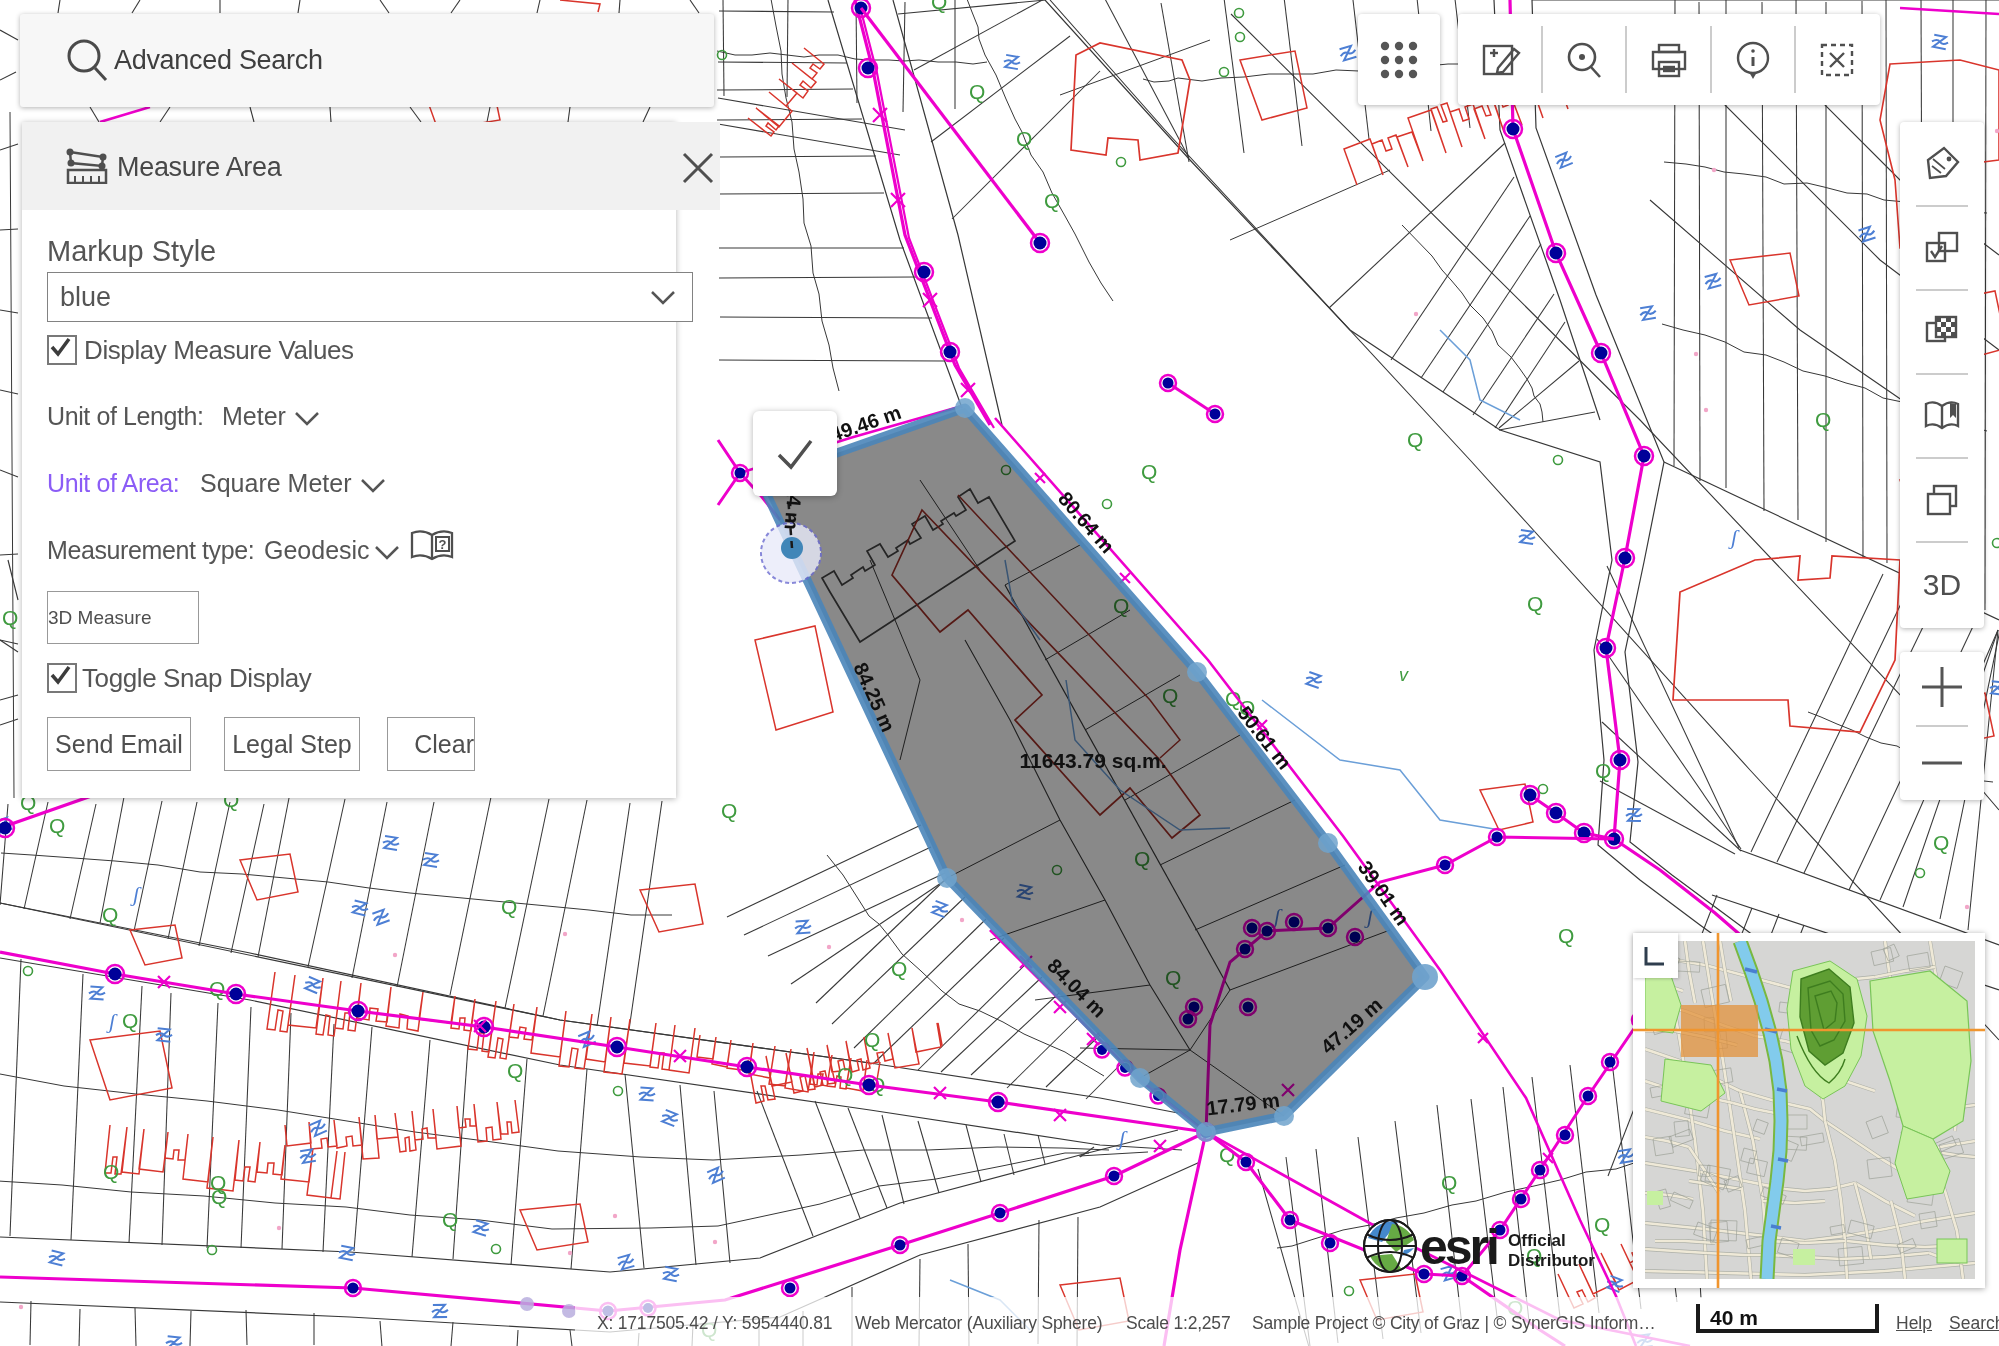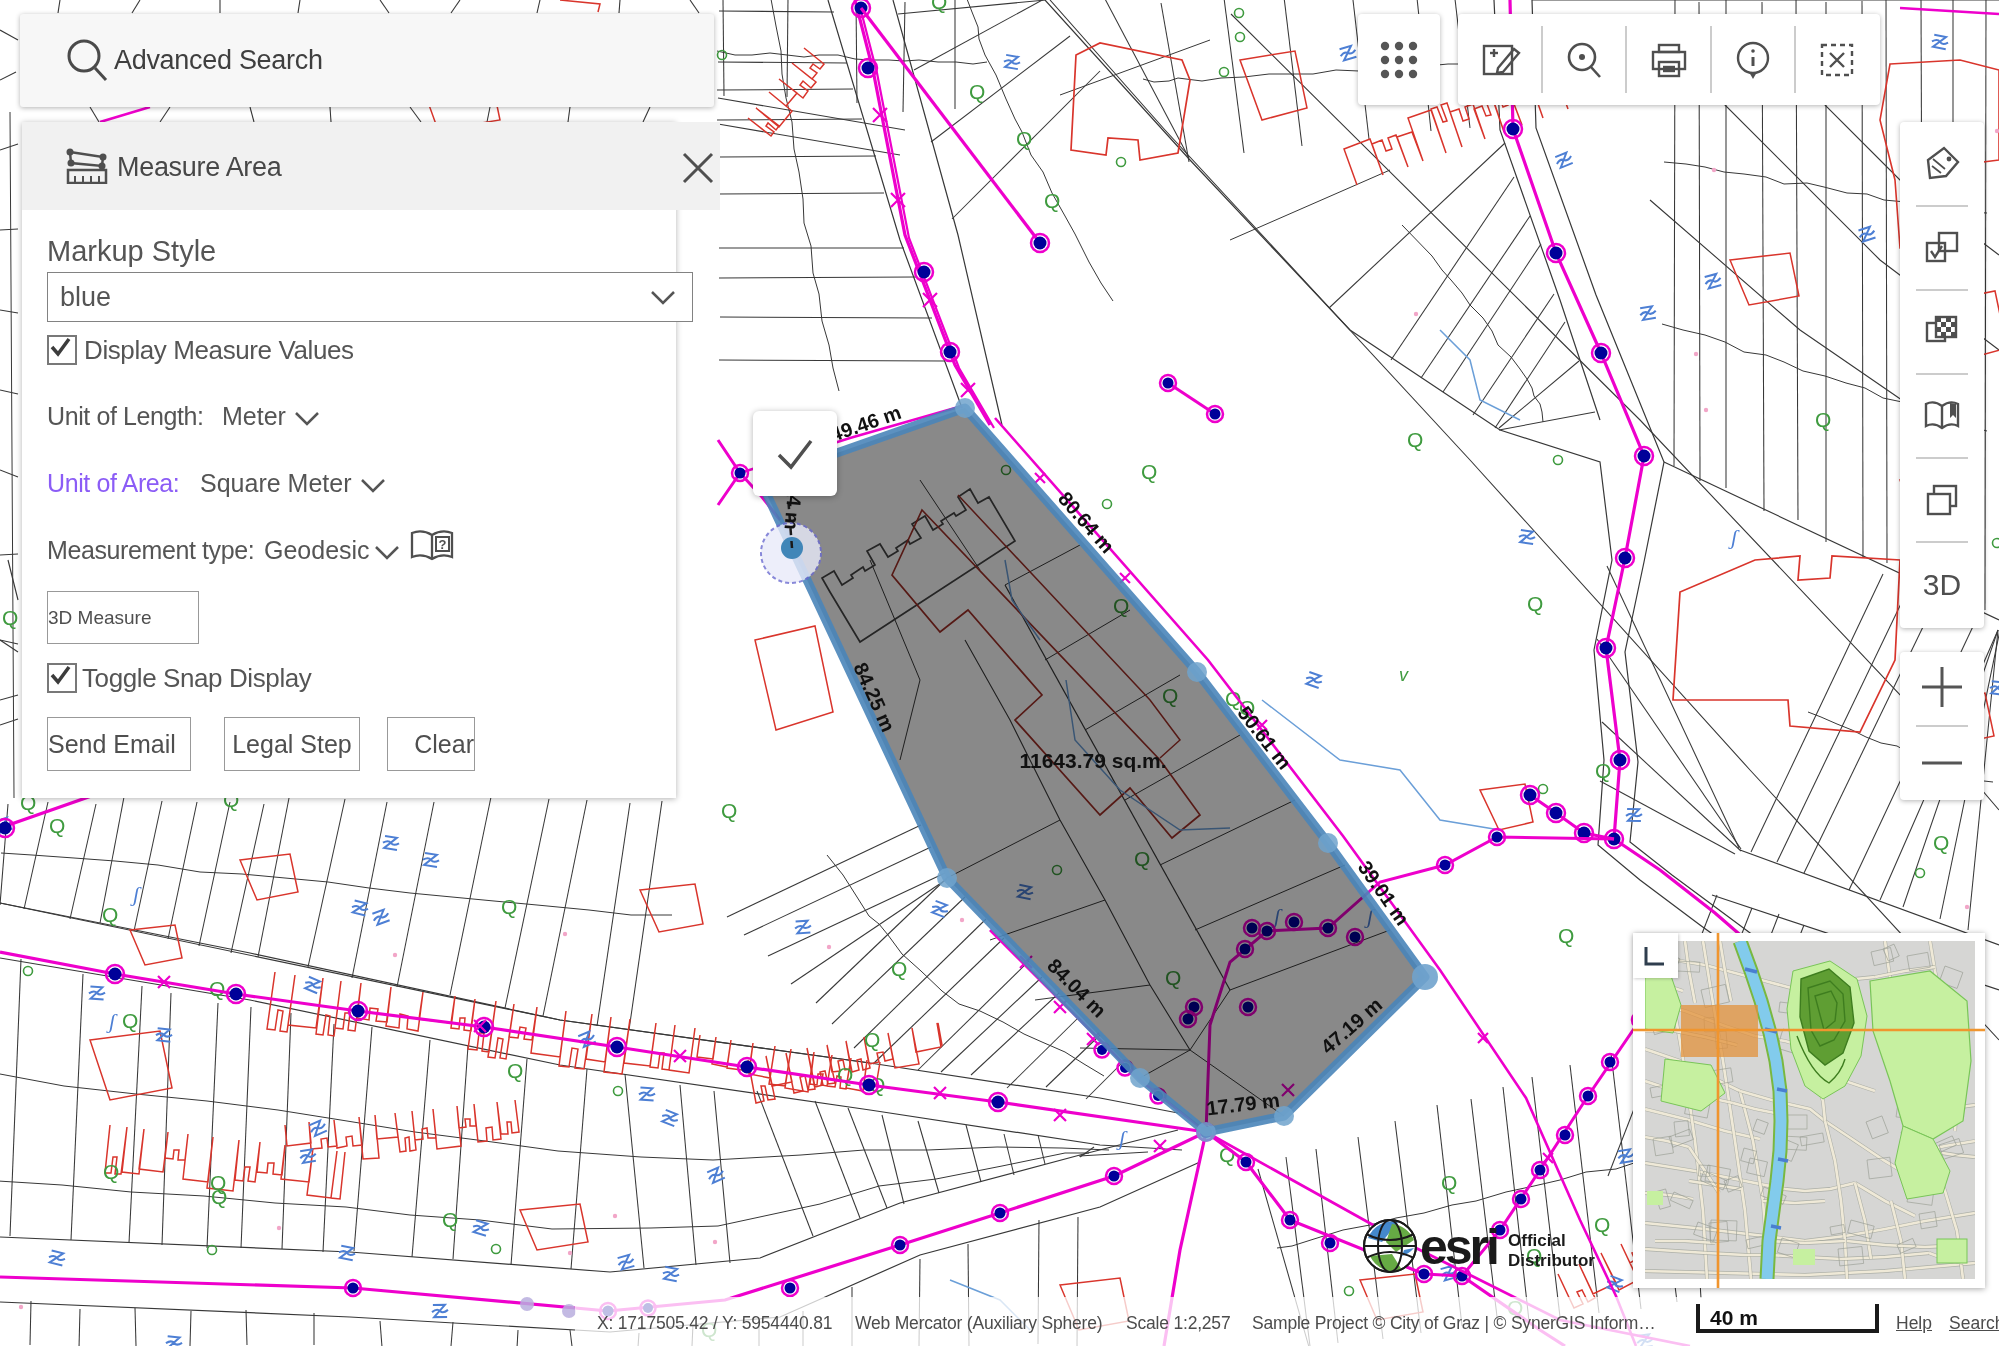--- a/index.html
+++ b/index.html
@@ -771,21 +771,21 @@
         <rect x="26" y="9" width="13" height="14" fill="none" stroke="#4f4f4f" stroke-width="2"></rect>
         <text x="28.5" y="21" font-size="13" font-weight="bold" fill="#4f4f4f" font-family="Liberation Sans, sans-serif">?</text>
       </svg>
 <div style="position:absolute;left:25px;top:469px;width:150px;height:51px;border:1px solid #999;font-size:19px;color:#4f4f4f;text-align:left;line-height:51px">3D Measure</div>
 <div style="position:absolute;left:25px;top:541px;width:26px;height:26px;border:2px solid #787878;background:#fff">
         <svg width="26" height="26" style="position:absolute;left:-2px;top:-3px">
           <path d="M 5 13 L 11 20 L 22 5" fill="none" stroke="#3c3c3c" stroke-width="3.5"></path>
         </svg>
       </div>
 <div style="position:absolute;left:60px;top:541px;font-size:26px;color:#555;letter-spacing:-0.4px">Toggle Snap Display</div>
-<div style="position:absolute;left:25px;top:595px;width:142px;height:52px;border:1px solid #999;font-size:25px;color:#4f4f4f;line-height:52px">Send Email</div>
+<div style="position:absolute;left:25px;top:595px;width:142px;height:52px;border:1px solid #999;font-size:25px;color:#4f4f4f;text-align:center;line-height:52px">Send Email</div>
 <div style="position:absolute;left:202px;top:595px;width:134px;height:52px;border:1px solid #999;font-size:25px;color:#4f4f4f;text-align:center;line-height:52px">Legal Step</div>
 <div style="position:absolute;left:365px;top:595px;width:86px;height:52px;border:1px solid #999;font-size:25px;color:#4f4f4f;text-align:right;line-height:52px">Clear</div>
 </div>
     <div style="position:absolute;left:753px;top:411px;width:84px;height:85px;background:#fff;border-radius:6px;box-shadow:0 1px 6px rgba(0,0,0,0.3)">
 <svg width="84" height="85">
         <path d="M 26 44 L 38 56 L 58 30" fill="none" stroke="#4f4f4f" stroke-width="3.5"></path>
       </svg></div>
     <div style="position:absolute;left:1358px;top:14px;width:82px;height:91px;background:#fff;border-radius:4px;box-shadow:0 1px 5px rgba(0,0,0,0.3)">
 <svg width="82" height="91">
         <circle cx="27" cy="32" r="4.2" fill="#555"></circle>

